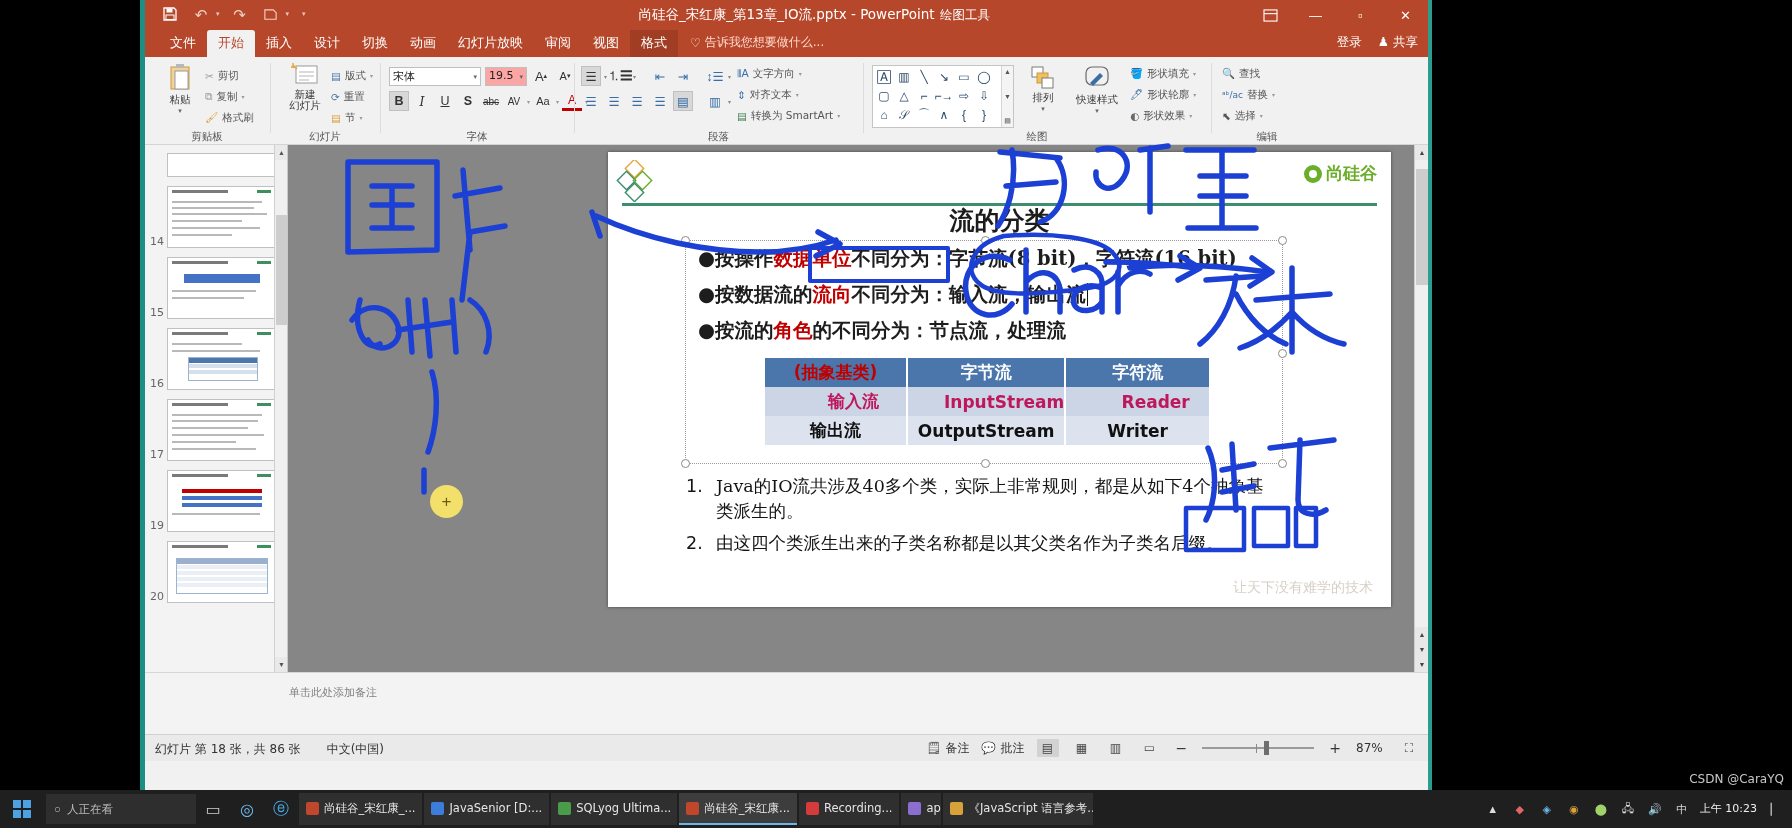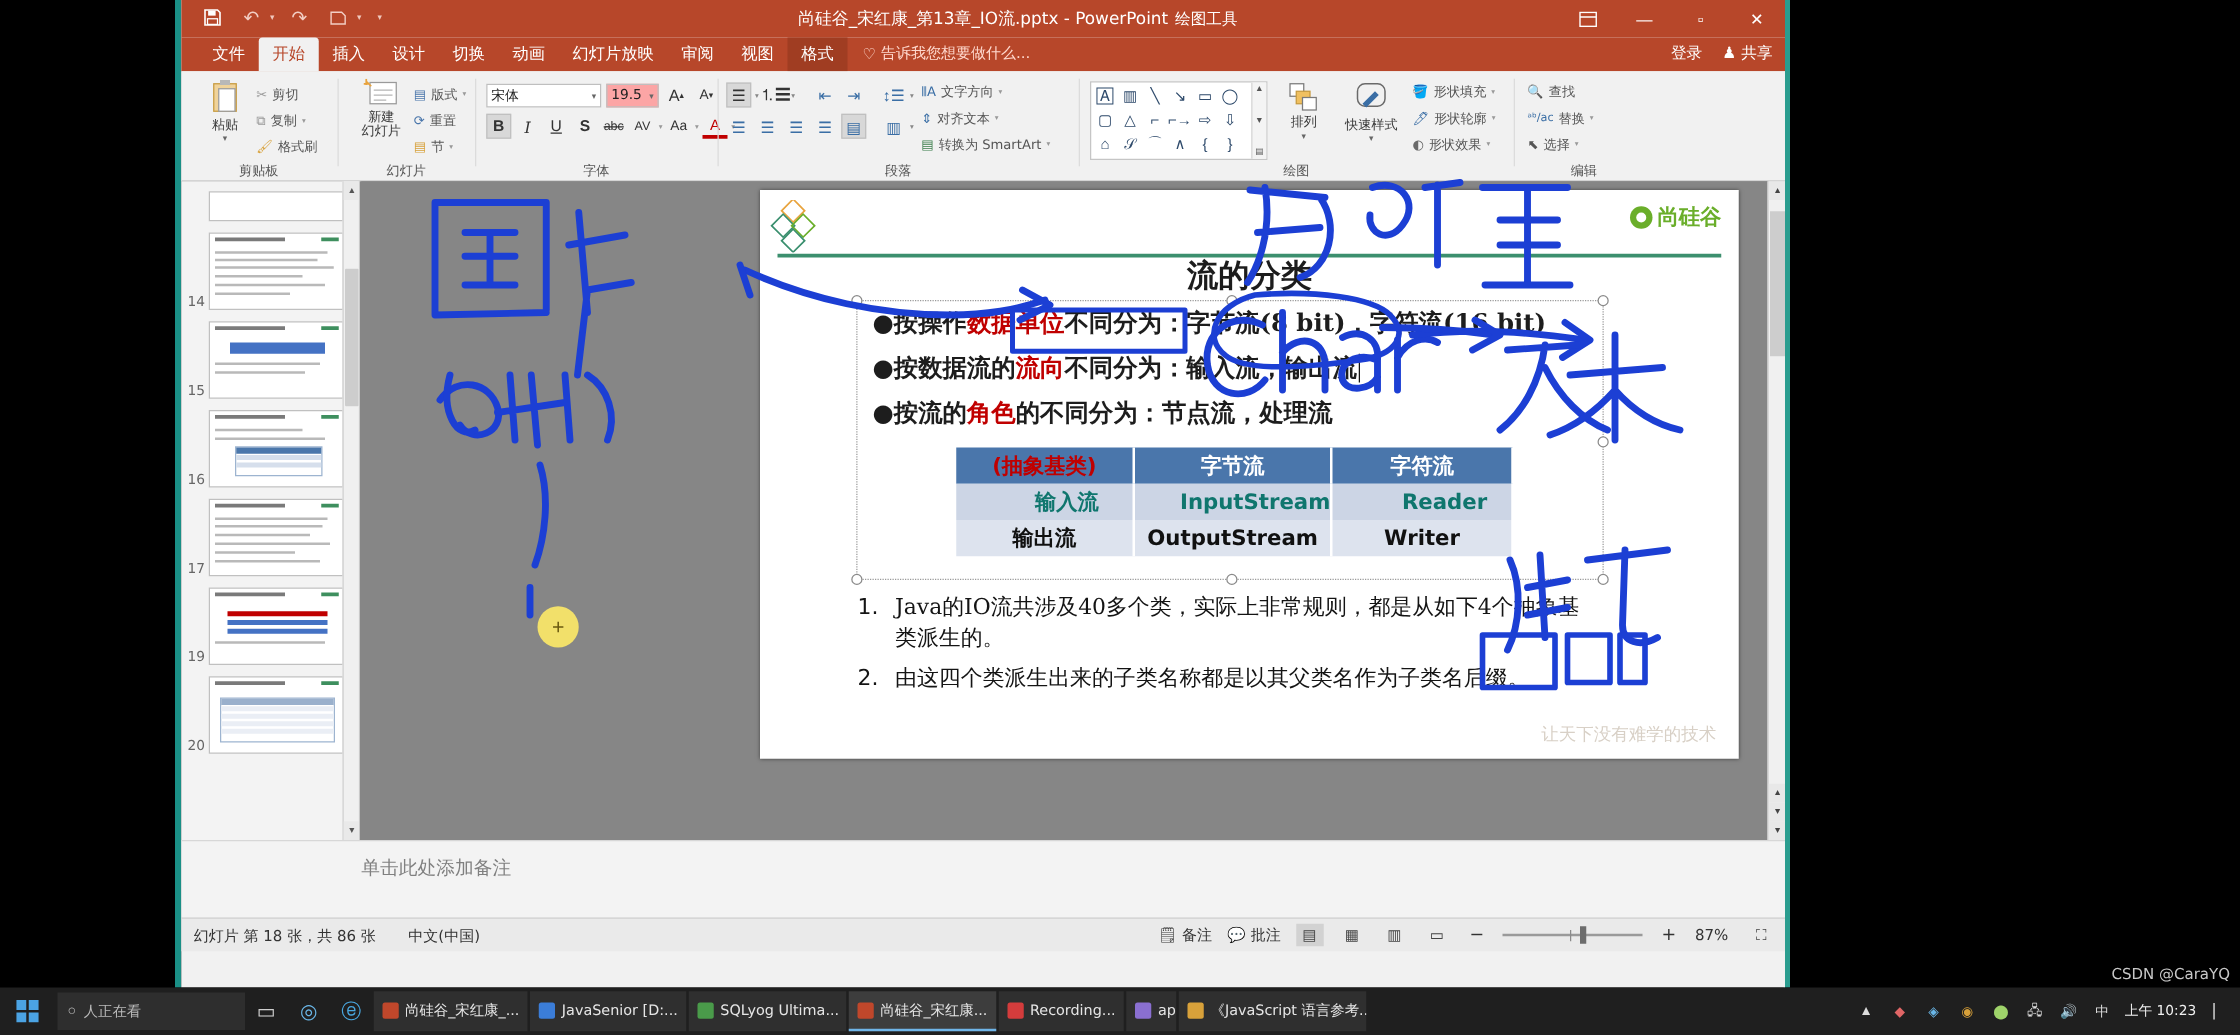--- a/index.html
+++ b/index.html
@@ -99,21 +99,21 @@
   .bullets { position:absolute; left: 90px; top: 93px; width: 590px; }
   .bline { font-size: 19.5px; color:#1d1d1d; margin-bottom: 9px; white-space: nowrap;
            font-family:"DejaVu Serif","Liberation Serif",serif; font-weight:bold;}
   .bline .red { color:#c00000; }
 
   .tbl { position:absolute; left: 157px; top: 206px; width: 446px; border-collapse: collapse; }
   .tbl td { height: 29px; text-align:center; font-size: 17px; font-weight:bold;
             font-family:"DejaVu Sans","Liberation Sans",sans-serif; }
   .tbl tr.hdr td { background:#4a76ab; color:#fff; font-size:17px; border-right:2px solid #fff; }
   .tbl tr.hdr td.first { color:#c00000; }
-  .tbl tr.r1 td { background:#ccd5e5; color:#0f766e; border-right:2px solid #fff;padding-left:36px; }
+  .tbl tr.r1 td { background:#ccd5e5; color:#be185d; border-right:2px solid #fff;padding-left:36px; }
   .tbl tr.r2 td { background:#dde3ee; color:#111; border-right:2px solid #fff; }
 
   .numlist { position:absolute; left: 78px; top: 322px; width: 690px; }
   .nli { display:flex; font-size: 17.5px; color:#141414; line-height:1.45;
          font-family:"DejaVu Serif","Liberation Serif",serif; }
   .nli .n { width: 30px; flex: none; font-family:"DejaVu Sans",sans-serif; }
   .watermark { position:absolute; right: 18px; bottom: 10px; font-size: 14px; color: #d8d0c6;
                font-family:"DejaVu Serif",serif; }
 
   
@@ -126,21 +126,21 @@
   .cursor-dot { position: absolute; left: 430px; top: 485px; width: 33px; height: 33px; border-radius:50%;
                 background: #f2e06a; display:flex; align-items:center; justify-content:center; color:#6b5a10; font-size:17px; }
 
   
   .vscroll { position:absolute; right:0; top:0; width:14px; height:527px; background:#f0f0f0; border-left:1px solid #cfcfcf; }
   .vscroll .b { position:absolute; left:1px; top:24px; width:12px; height:116px; background:#cdcdcd; }
   .vscroll .a { position:absolute; left:0; width:14px; height:15px; display:flex;align-items:center;justify-content:center;font-size:7px;color:#444;background:#e8e8e8;}
 
   
   .notes { position: relative; height: 62px; background: #f3f3f3; border-top:1px solid #d7d7d7; }
-  .notes .np { position:absolute; left: 144px; top: 12px; font-size: 15px; color:#808080; font-family:"DejaVu Sans",sans-serif;}
+  .notes .np { position:absolute; left: 144px; top: 12px; font-size: 11px; color:#808080; font-family:"DejaVu Sans",sans-serif;}
 
   
   .status { position: relative; height: 27px; background: #eaeaea; border-top:1px solid #d0d0d0; font-size: 12px; color:#333; font-family:"DejaVu Sans",sans-serif;}
   .status .l { position:absolute; left: 10px; top: 6px; display:flex; gap: 26px; }
   .status .r { position:absolute; right: 8px; top: 4px; display:flex; align-items:center; gap: 12px; }
   .viewbtn { width:22px;height:18px;display:flex;align-items:center;justify-content:center;color:#444; }
   .viewbtn.on { background:#d2d2d2; }
   .zoomslider { position:relative; width:112px; height:18px; display:flex; align-items:center; }
   .zoomslider .track { position:absolute; left:0; right:0; height:2px; background:#9a9a9a; }
   .zoomslider .knob { position:absolute; left:62px; width:5px; height:14px; background:#6d6d6d; }

